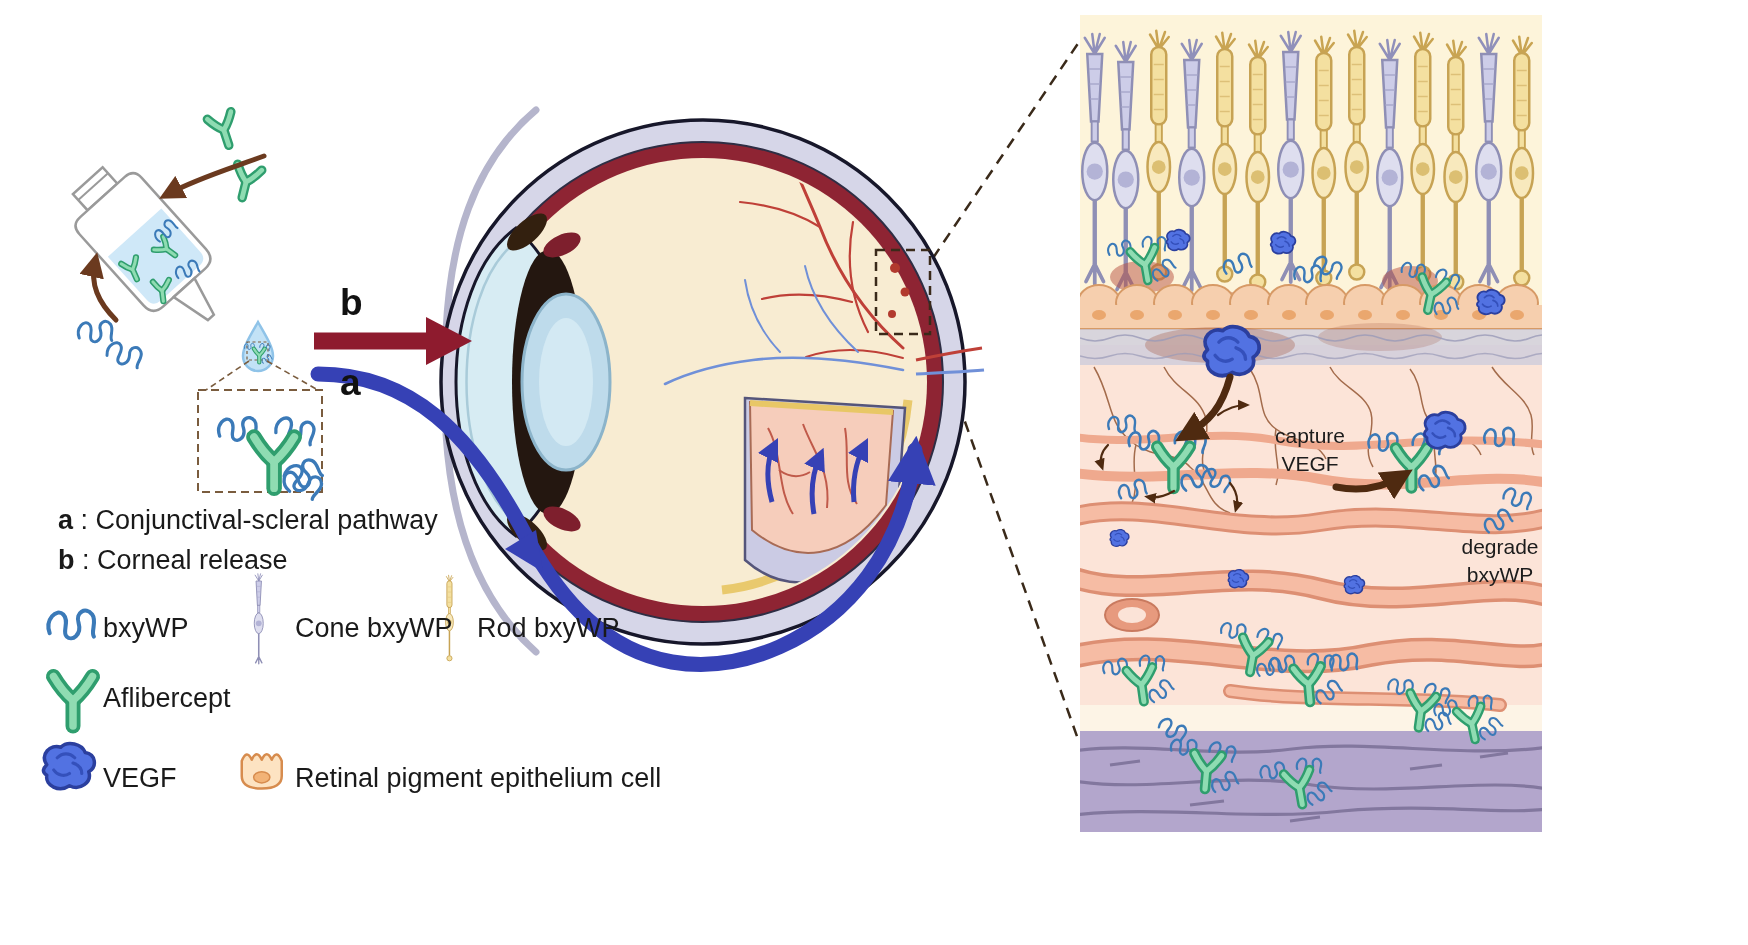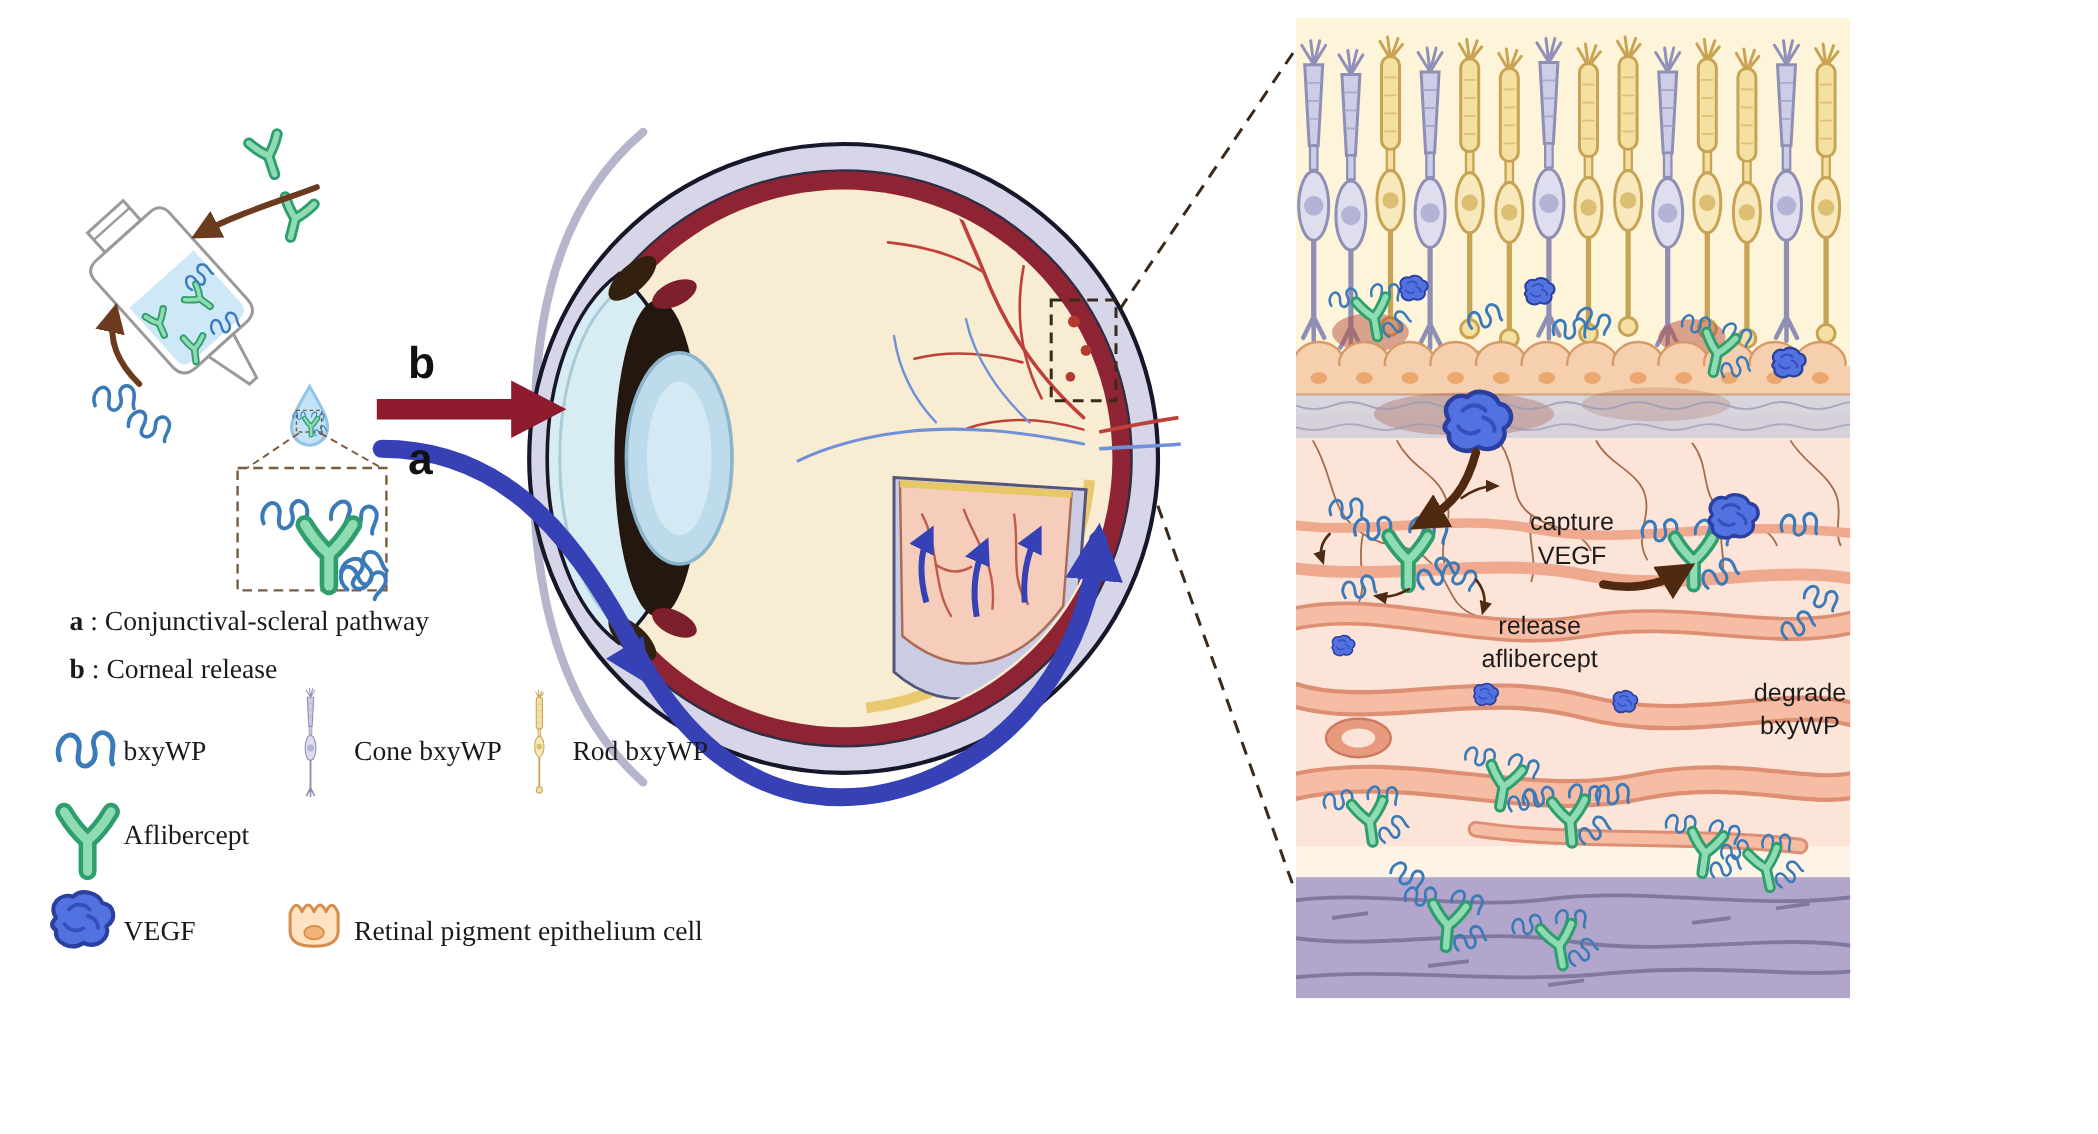--- a/index.html
+++ b/index.html
@@ -1,19 +1,19 @@
 <!DOCTYPE html>
 <html><head>
 <meta charset="utf-8">
 <style>
   * { margin:0; padding:0; box-sizing:border-box; }
   html,body { width:1748px; height:945px; background:#ffffff; font-family:"Liberation Sans", sans-serif; position:relative; overflow:hidden; }
   #main-scene { position:absolute; left:0; top:0; }
   #retina-panel { position:absolute; left:1080px; top:15px; width:462px; height:817px; overflow:hidden; }
-  .txt { position:absolute; color:#1a1a1a; font-size:23px; line-height:1.25; white-space:nowrap;font-family:Liberation Serif, serif; }
+  .txt { position:absolute; color:#1a1a1a; font-size:27px; line-height:1.25; white-space:nowrap; }
   .big-label { position:absolute; font-size:37px; font-weight:bold; color:#111; line-height:1; }
   .anno { position:absolute; font-size:21px; color:#1c1c1c; text-align:center; white-space:pre-line; line-height:1.32; }
 </style>
 </head>
 <body>
 
 <svg width="0" height="0" style="position:absolute" aria-hidden="true">
   <defs>
     <g id="sp">
       <path d="M1,16 C-2,8 5,1 9,5 C13,9 8,15 11,18 C14,21 20,17 18,10 C16,4 22,0 26,5 C29,9 25,15 27,18" stroke="#3b7ab8" stroke-width="2.4" fill="none" stroke-linecap="round"></path>
@@ -342,23 +342,21 @@
       <path d="M256,472 C282,477 304,472 322,461" stroke="#4f2a10" stroke-width="7" marker-end="url(#mBrownBig)"></path>
       <path d="M28,430 q-10,10 -6,22" stroke="#4f2a10" stroke-width="2.2" marker-end="url(#mBrownSm)"></path>
       <path d="M138,400 q14,-10 28,-10" stroke="#4f2a10" stroke-width="2.2" marker-end="url(#mBrownSm)"></path>
       <path d="M150,468 q10,12 6,26" stroke="#4f2a10" stroke-width="2.2" marker-end="url(#mBrownSm)"></path>
       <path d="M94,476 q-14,8 -26,6" stroke="#4f2a10" stroke-width="2.2" marker-end="url(#mBrownSm)"></path>
     </g>
   </svg>
 
   <div class="anno" style="left:160px;top:407px;width:140px">capture
 VEGF</div>
-  <div class="anno" style="left:123px;top:493px;width:160px">release
-aflibercept</div>
-  <div class="anno" style="left:350px;top:549px;width:140px">degrade
+  <div class="anno" style="left:350px;top:518px;width:140px">degrade
 bxyWP</div>
 </div>
 
 <div class="big-label" style="left:340px;top:284px">b</div>
 <div class="big-label" style="left:340px;top:364px">a</div>
 
 <div class="txt" style="left:58px;top:504px"><b>a</b><span> : Conjunctival-scleral pathway</span></div>
 <div class="txt" style="left:58px;top:544px"><b>b</b><span> : Corneal release</span></div>
 
 <div class="txt" style="left:103px;top:612px">bxyWP</div>

